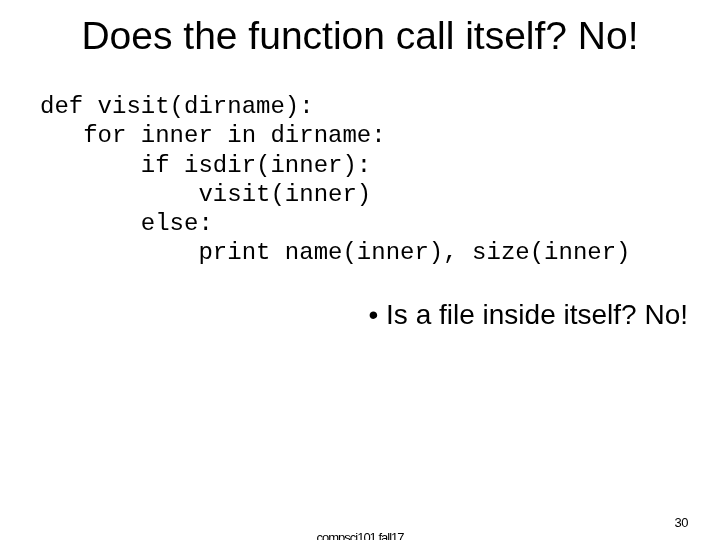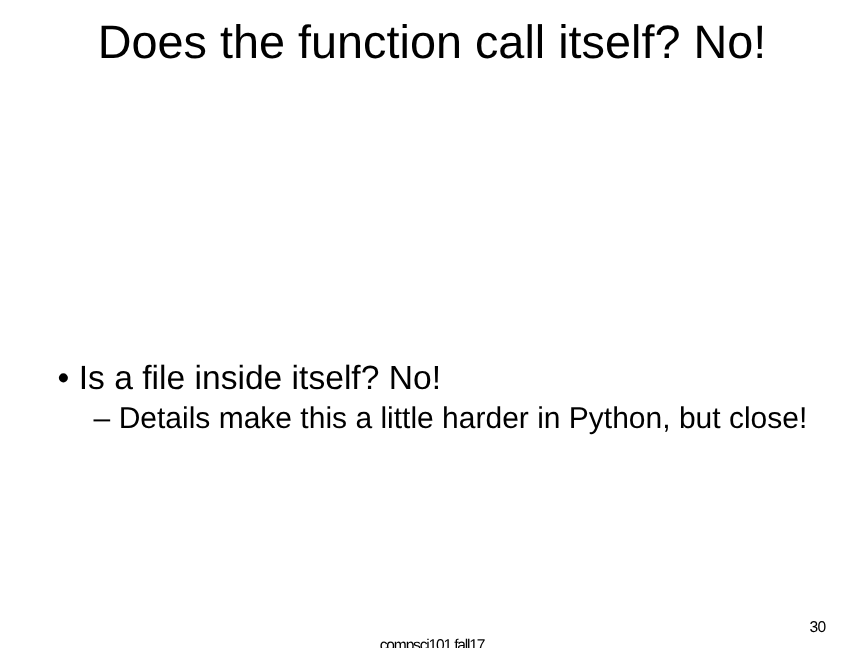--- a/index.html
+++ b/index.html
@@ -43,20 +43,21 @@
     top: 298px;
     left: 48px;
     width: 640px;
     font-size: 28px;
     line-height: 1.18;
   }
   .b1 {
     margin: 0 0 2px 0;
     text-indent: -18px;
     padding-left: 18px;
+    text-align: right;
   }
   .b1::before {
     content: "• ";
   }
   .sub {
     margin: 4px 0 0 0;
     padding-left: 52px;
     text-indent: -22px;
     font-size: 25px;
     line-height: 1.18;
@@ -85,24 +86,29 @@
     bottom: 0;
   }
 </style>
 </head>
 <body>
 
 <div class="slide">
 
   <div class="title">Does the function call itself? No!</div>
 
+  <div class="code"><span>def visit(dirname):</span>
+<span>   for inner in dirname:</span>
+<span>       if isdir(inner):</span>
+<span>           visit(inner)</span>
+<span>       else:</span>
+<span>           print name(inner), size(inner)</span></div>
 
   <div class="bullets">
     <p class="b1">Is a file inside itself? No!</p>
-    <p class="sub">Details make this a little harder in Python, but close!</p>
   </div>
 
   <div class="footer">
     <span class="footer-course">compsci101 fall17</span>
     <span class="footer-page">30</span>
   </div>
 
 </div>
 
 </body></html>

